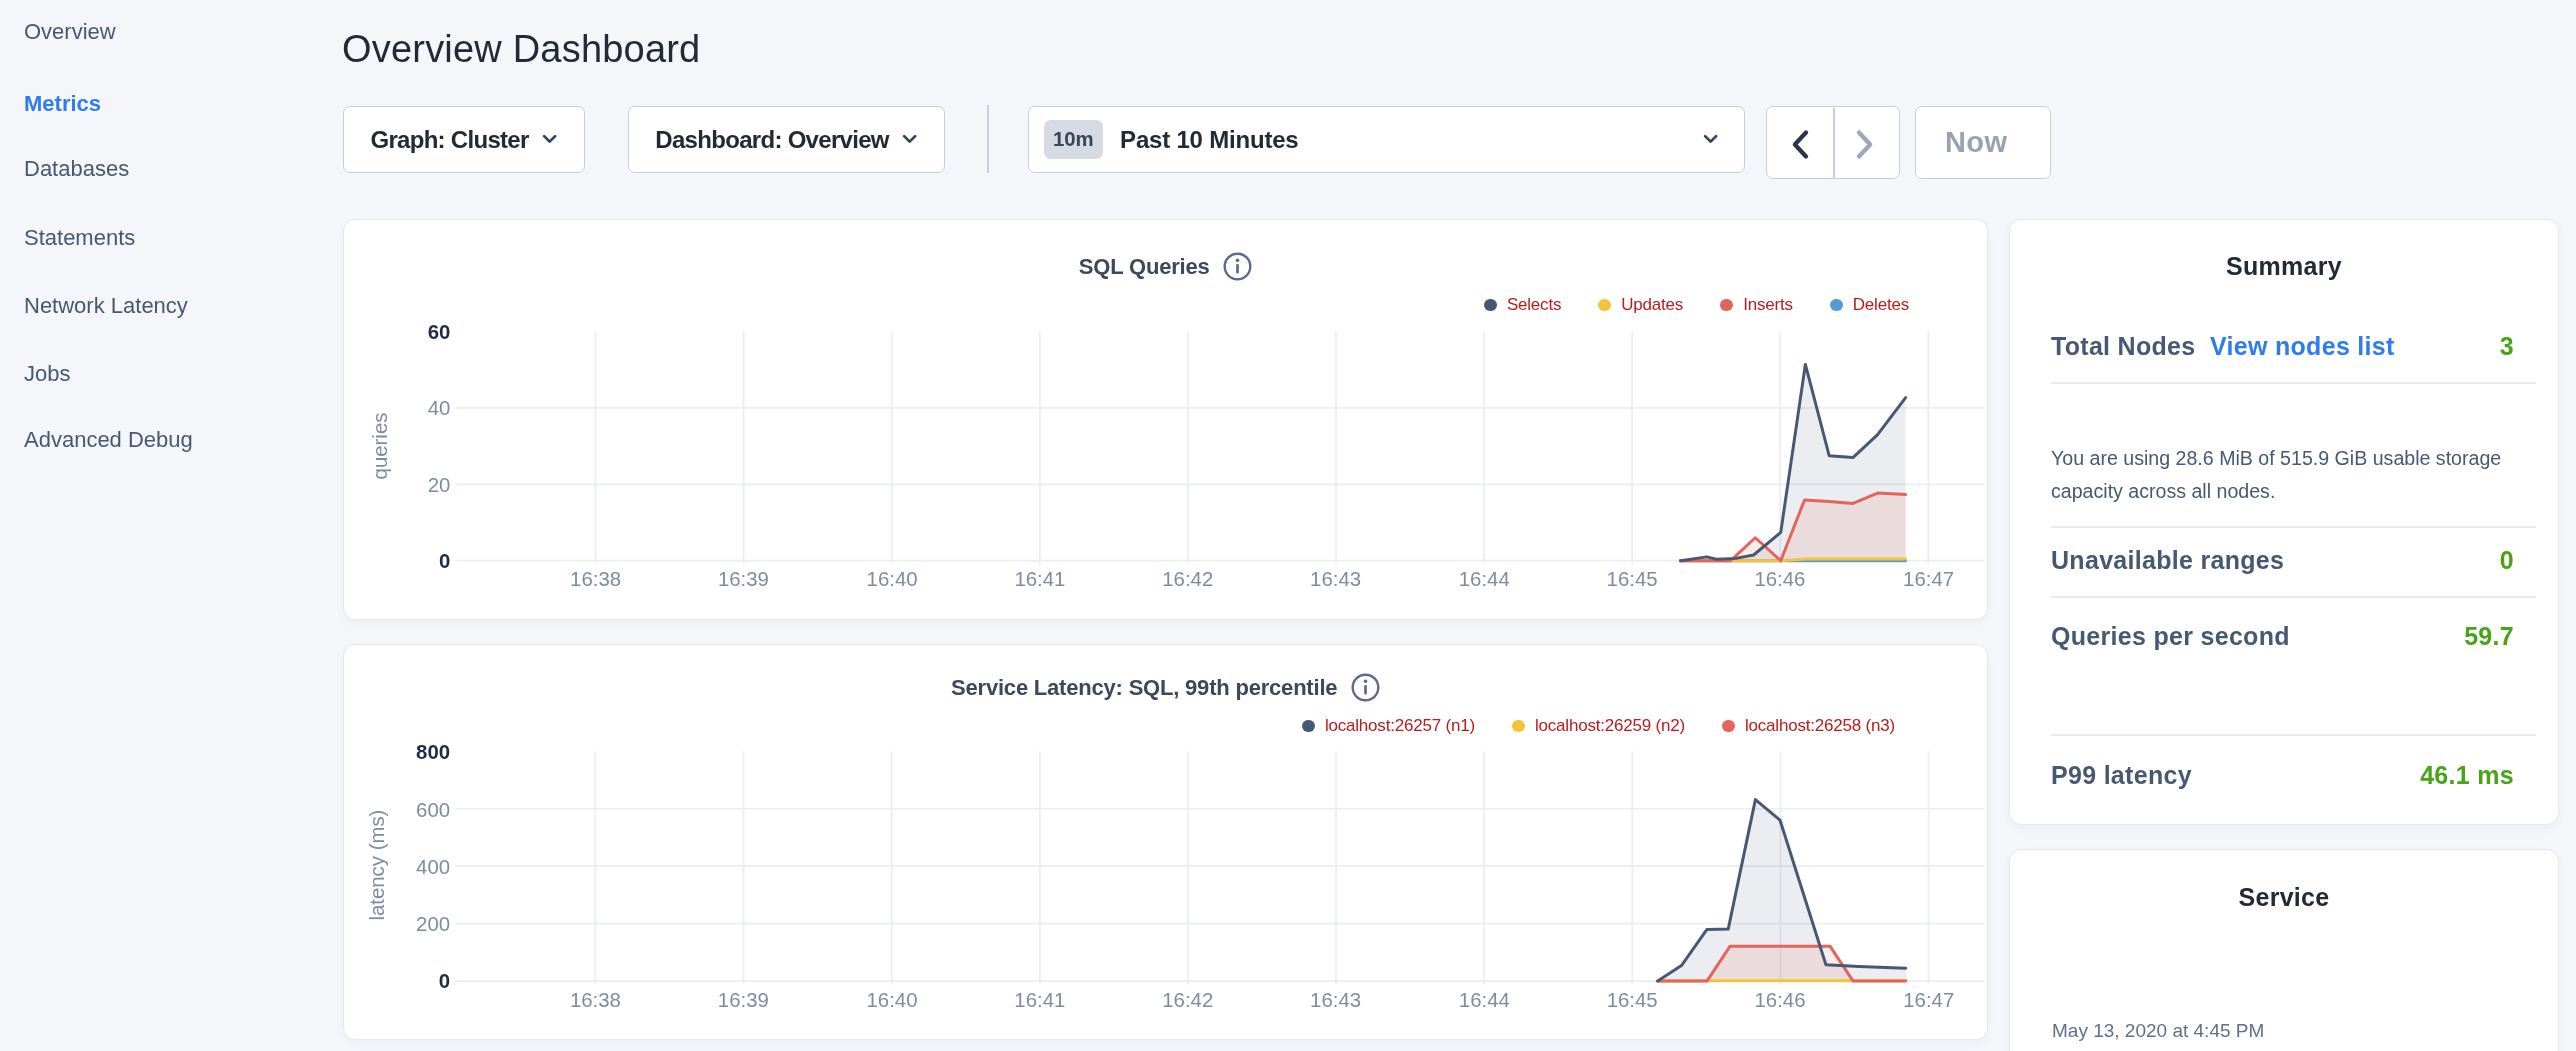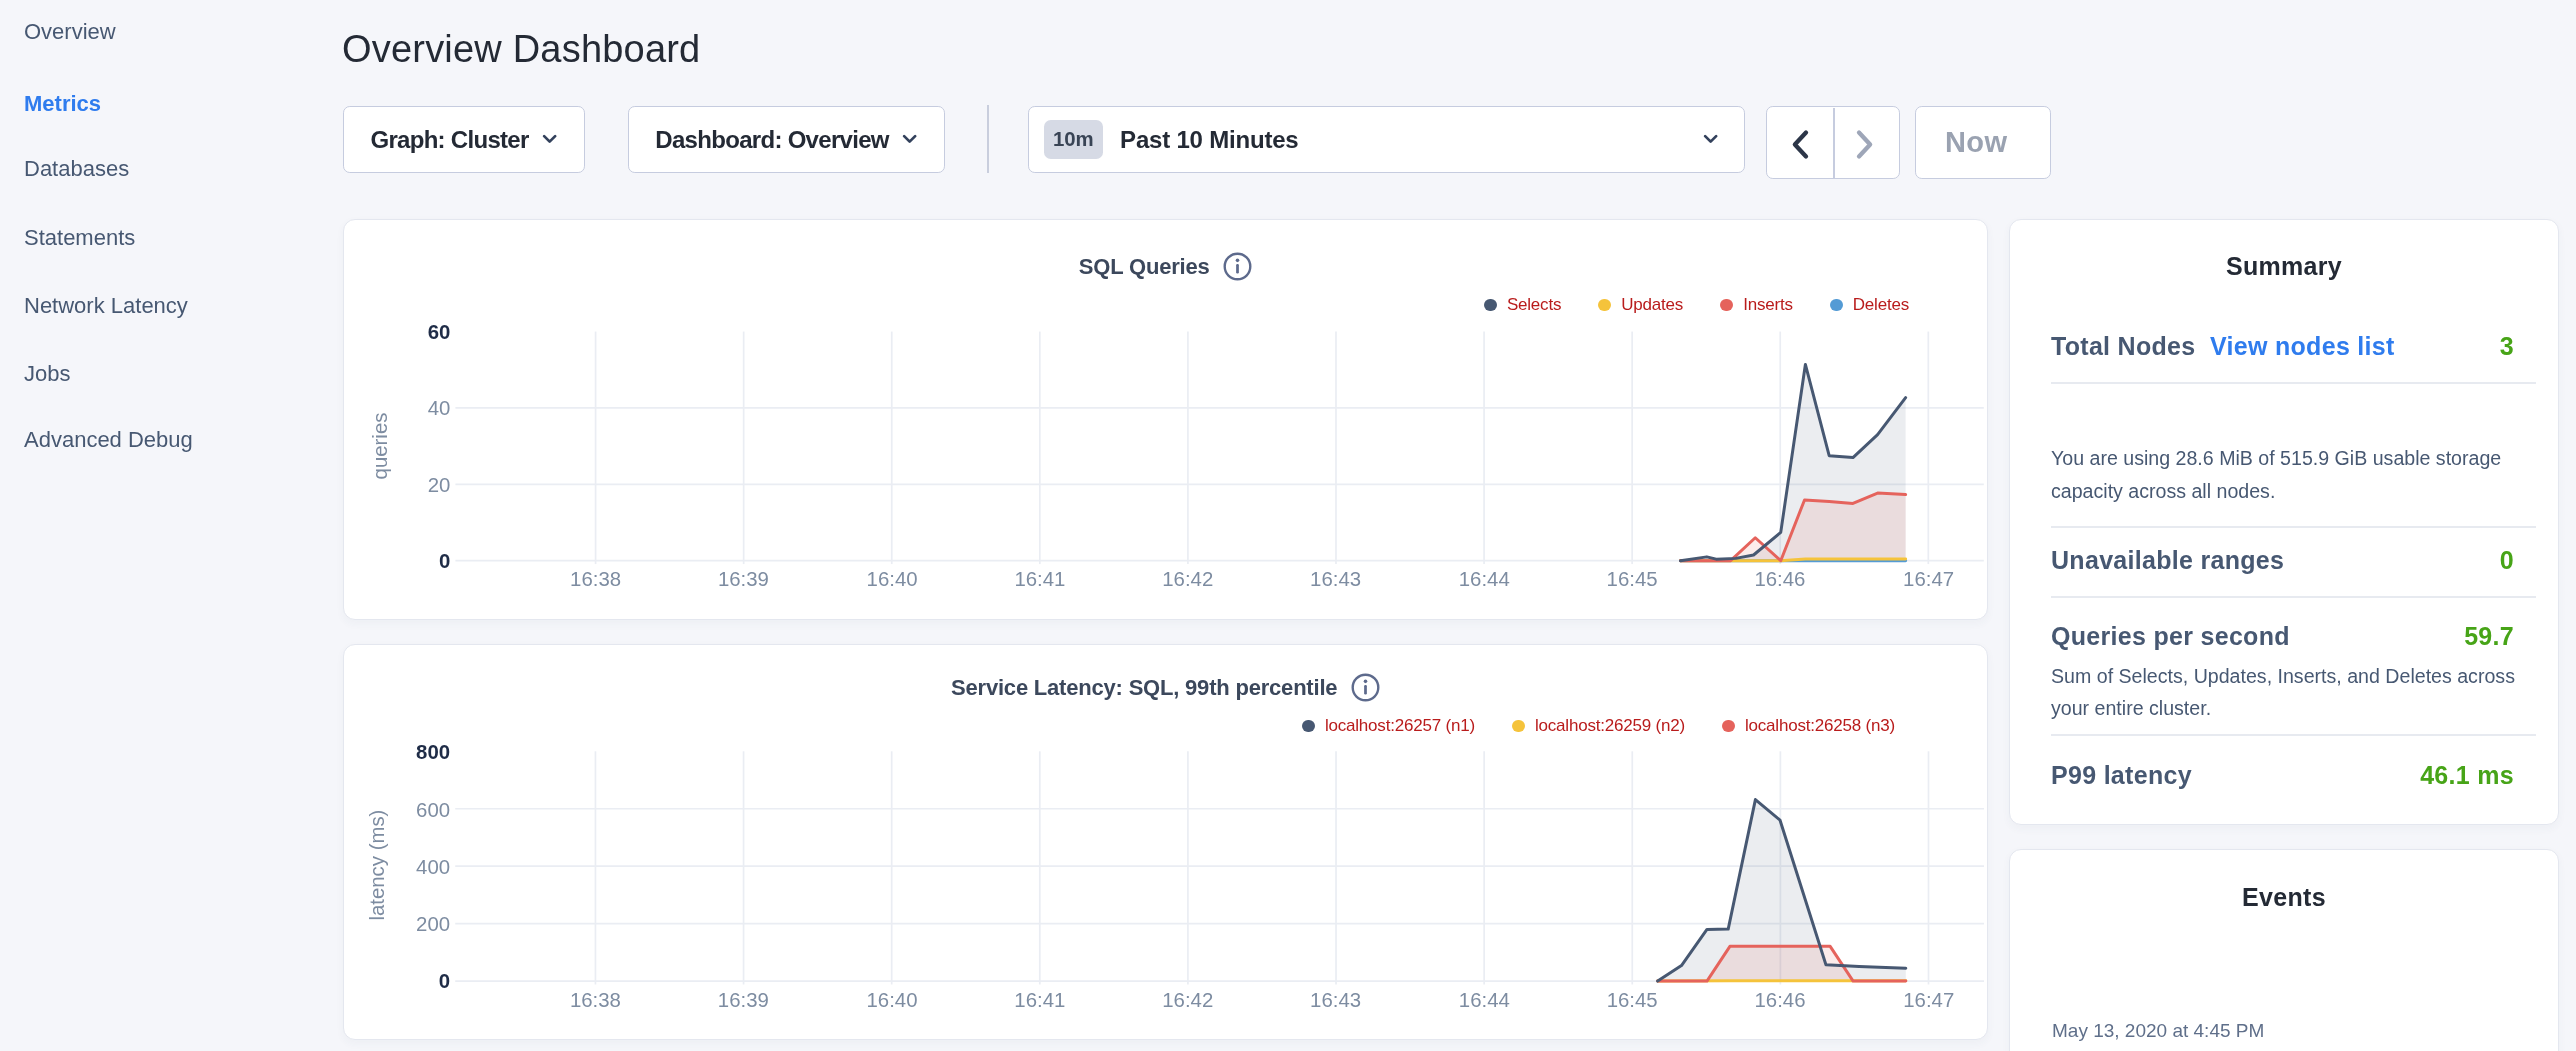--- a/index.html
+++ b/index.html
@@ -180,25 +180,24 @@
   <div class="divider" style="top:306px"></div>
   <div class="abs" style="left:41px; top:326px; width:463px; display:flex; justify-content:space-between">
      <span class="srow-label">Unavailable ranges</span>
       <span class="green">0</span>
   </div>
   <div class="divider" style="top:376px"></div>
   <div class="abs" style="left:41px; top:402px; width:463px; display:flex; justify-content:space-between">
      <span class="srow-label">Queries per second</span>
       <span class="green">59.7</span>
   </div>
-  <div class="abs sdesc" style="left:41px; top:440px; width:476px; line-height:32px">Sum of Selects, Updates, Inserts, and Deletes across your entire cluster.</div>
   <div class="divider" style="top:514px"></div>
   <div class="abs" style="left:41px; top:541px; width:463px; display:flex; justify-content:space-between">
      <span class="srow-label">P99 latency</span>
       <span class="green">46.1 ms</span>
   </div>
 </div>
 
 <div class="panel" style="left:2009px; top:849px; width:550px; height:340px">
-  <div class="shead" style="top:33px">Events</div>
+  <div class="shead" style="top:33px">Service</div>
   <div class="abs" style="left:42px; top:170px; font-size:19px; color:#5f6f8a">May 13, 2020 at 4:45 PM</div>
 </div>
 
 
 </body></html>

